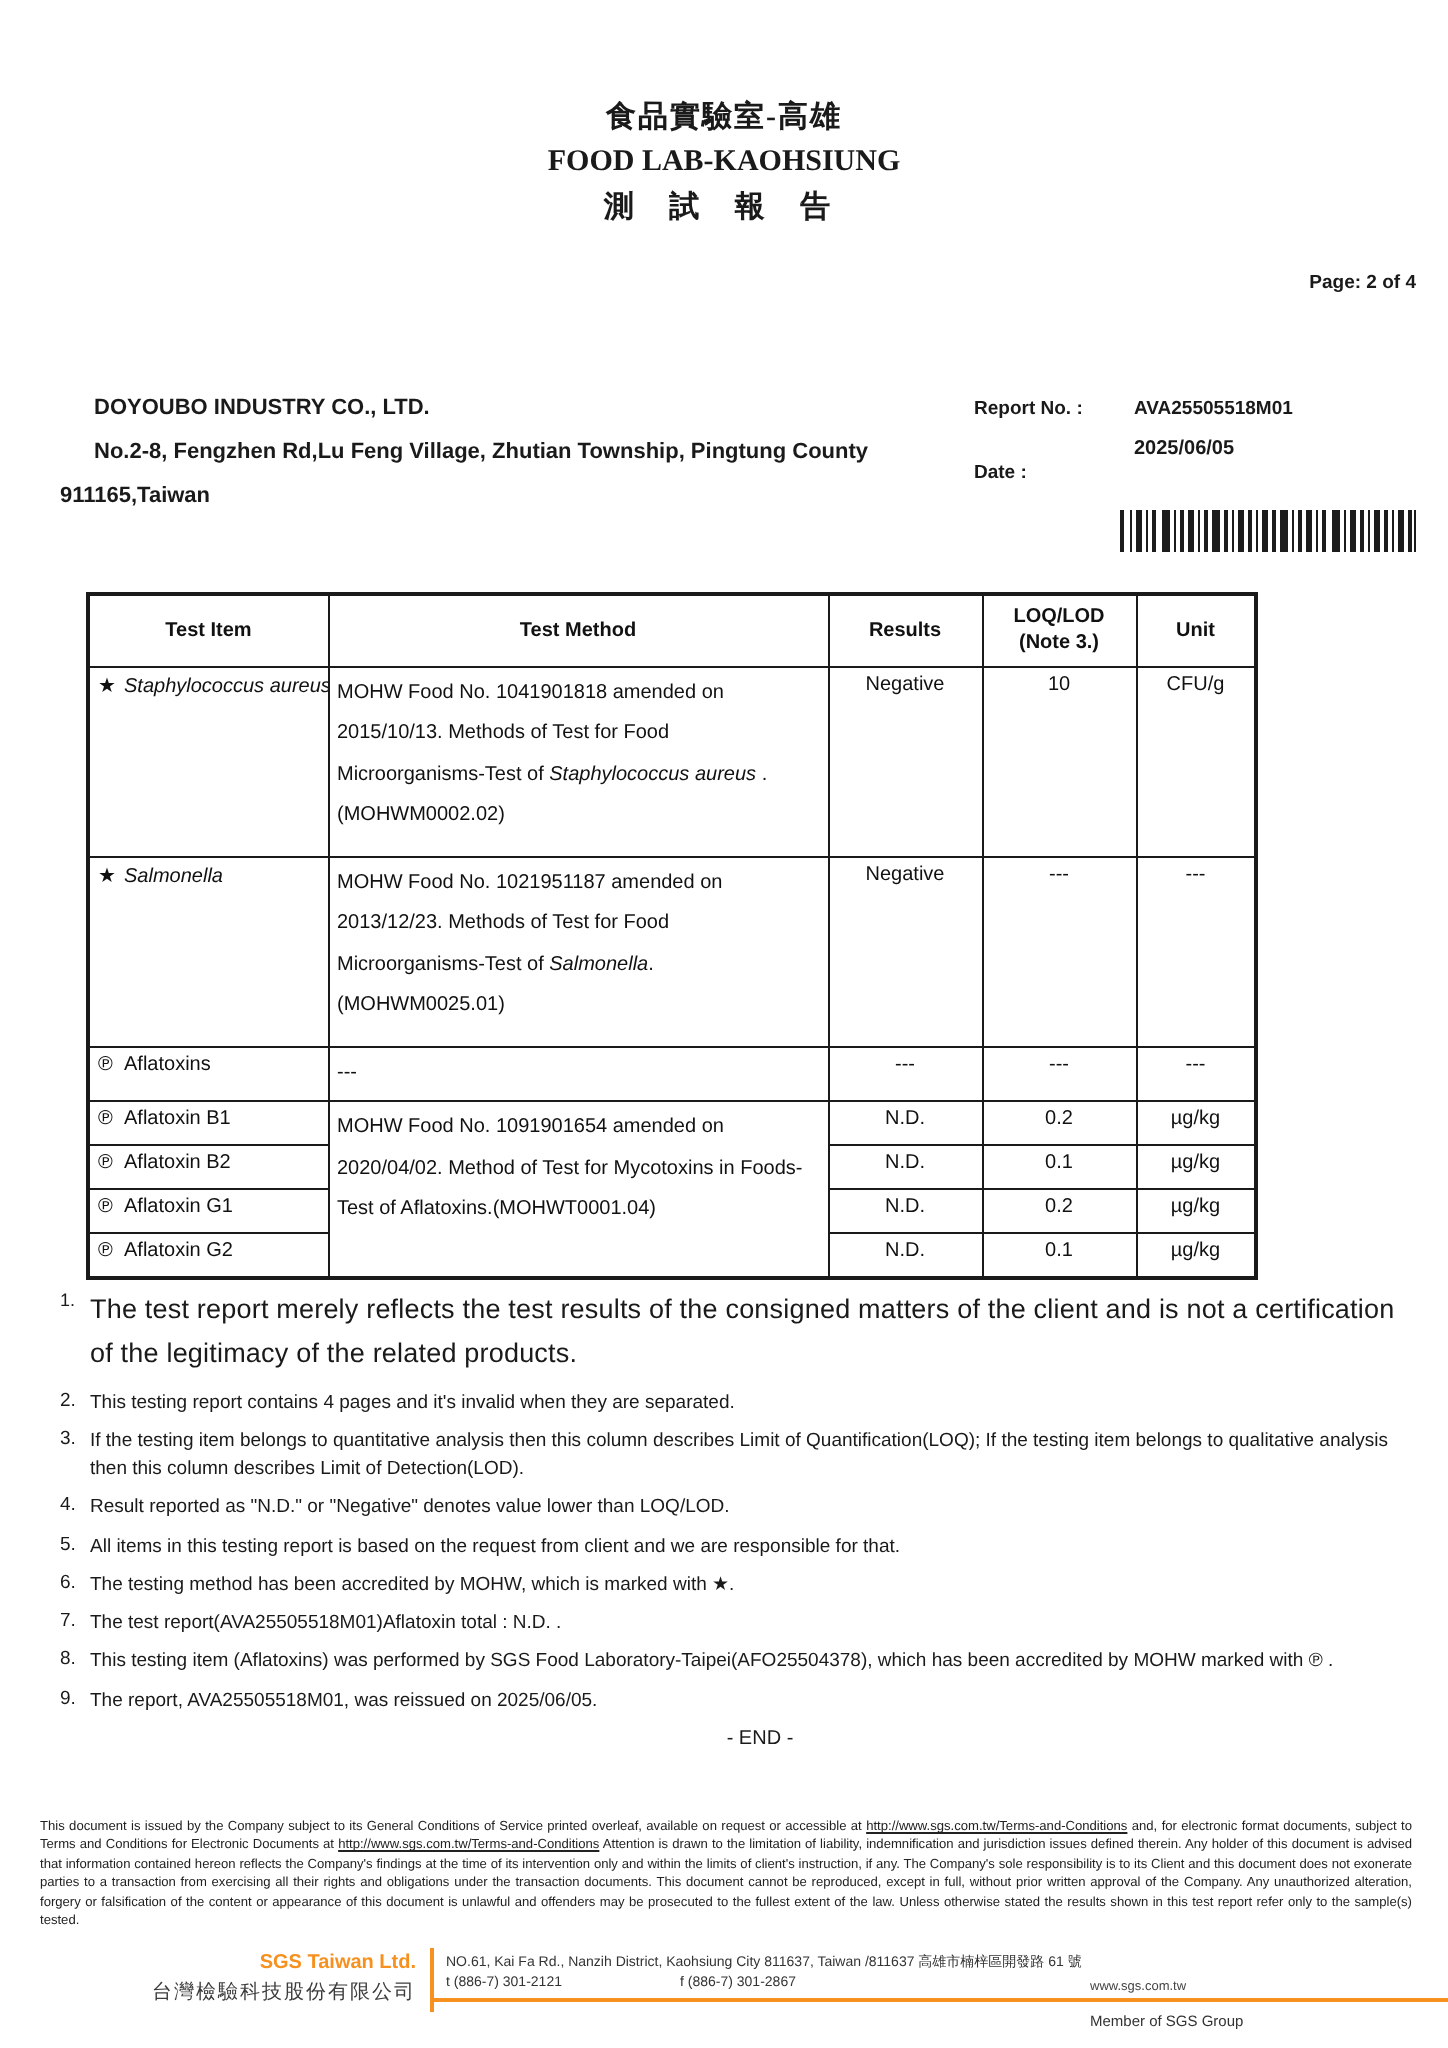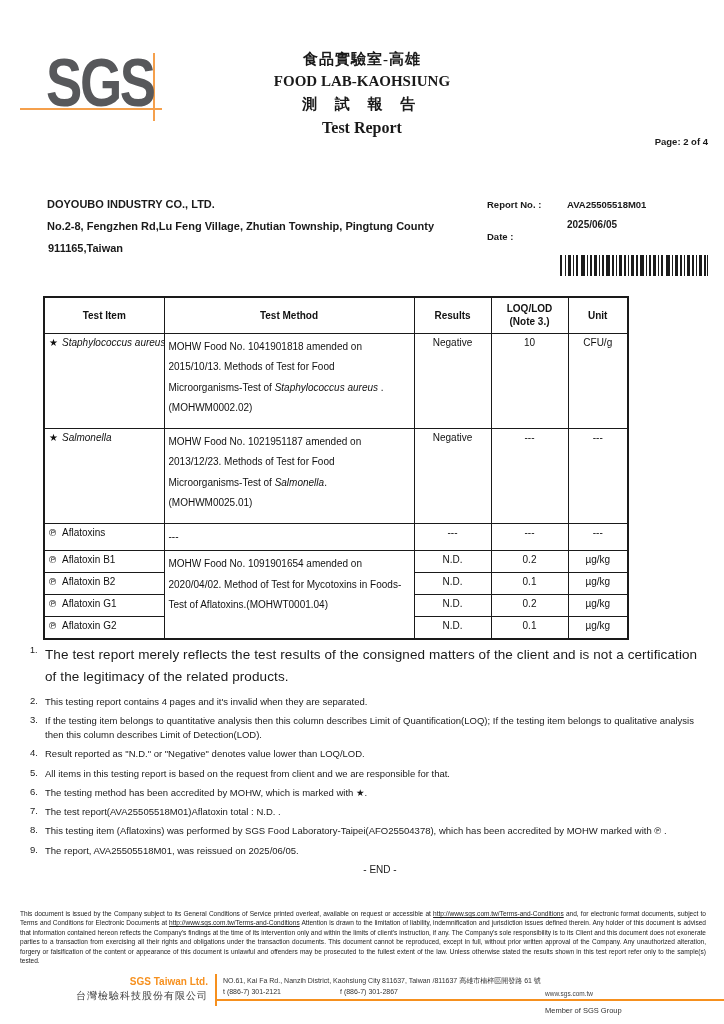--- a/index.html
+++ b/index.html
@@ -24,21 +24,21 @@
     font-family:"Liberation Serif", serif; font-weight:bold; }
   .ht-zh   { font-size:15px; line-height:22px; letter-spacing:1px; }
   .ht-en   { font-size:15px; line-height:23px; }
   .ht-rzh  { font-size:15px; line-height:23px; letter-spacing:7px; }
   .ht-ren  { font-size:16px; line-height:24px; }
   .page-label { position:absolute; right:16px; top:136px; font-size:9.5px; font-weight:bold; }
 
   
   .client-name { position:absolute; left:47px; top:198px; font-size:11px; font-weight:bold; }
   .client-addr1 { position:absolute; left:47px; top:220px; font-size:11px; font-weight:bold; }
-  .client-addr2 { position:absolute; left:48px; top:242px; font-size:11px; font-weight:bold; }
+  .client-addr2 { position:absolute; left:30px; top:242px; font-size:11px; font-weight:bold; }
   .rn-label { position:absolute; left:487px; top:199px; font-size:9.5px; font-weight:bold; }
   .rn-value { position:absolute; left:567px; top:199px; font-size:9.5px; font-weight:bold; }
   .dt-label { position:absolute; left:487px; top:219px; font-size:9.5px; font-weight:bold;margin-top:12px; }
   .dt-value { position:absolute; left:567px; top:219px; font-size:10px; font-weight:bold; }
   .barcode { position:absolute; left:560px; top:255px; width:148px; height:21px; }
 
   
   table.results {
     position:absolute; left:43px; top:296px; width:584px;
     border-collapse:collapse; table-layout:fixed;
@@ -86,31 +86,25 @@
   .f-tel  { position:absolute; left:223px; top:988px; font-size:7px; color:#333; }
   .f-fax  { position:absolute; left:340px; top:988px; font-size:7px; color:#333; }
   .f-web  { position:absolute; left:545px; top:990px; font-size:6.5px; color:#444; }
   .f-member { position:absolute; left:545px; top:1006px; font-size:7.5px; color:#333; }
 </style>
 </head>
 <body>
 
 <div class="page">
 
-  <div class="logo-wrap">
-    <div class="logo-hline"></div>
-    <div class="logo-vline"></div>
-    <div class="logo-text">SGS</div>
-  </div>
 
   <div class="head-titles">
     <div class="ht-zh">食品實驗室-高雄</div>
     <div class="ht-en">FOOD LAB-KAOHSIUNG</div>
     <div class="ht-rzh">測 試 報 告</div>
-    <div class="ht-ren">Test Report</div>
   </div>
   <div class="page-label">Page: 2 of 4</div>
 
   <div class="client-name">DOYOUBO INDUSTRY CO., LTD.</div>
   <div class="client-addr1">No.2-8, Fengzhen Rd,Lu Feng Village, Zhutian Township, Pingtung County</div>
   <div class="client-addr2">911165,Taiwan</div>
   <div class="rn-label">Report No. :</div>
   <div class="rn-value">AVA25505518M01</div>
   <div class="dt-label">Date :</div>
   <div class="dt-value">2025/06/05</div>

